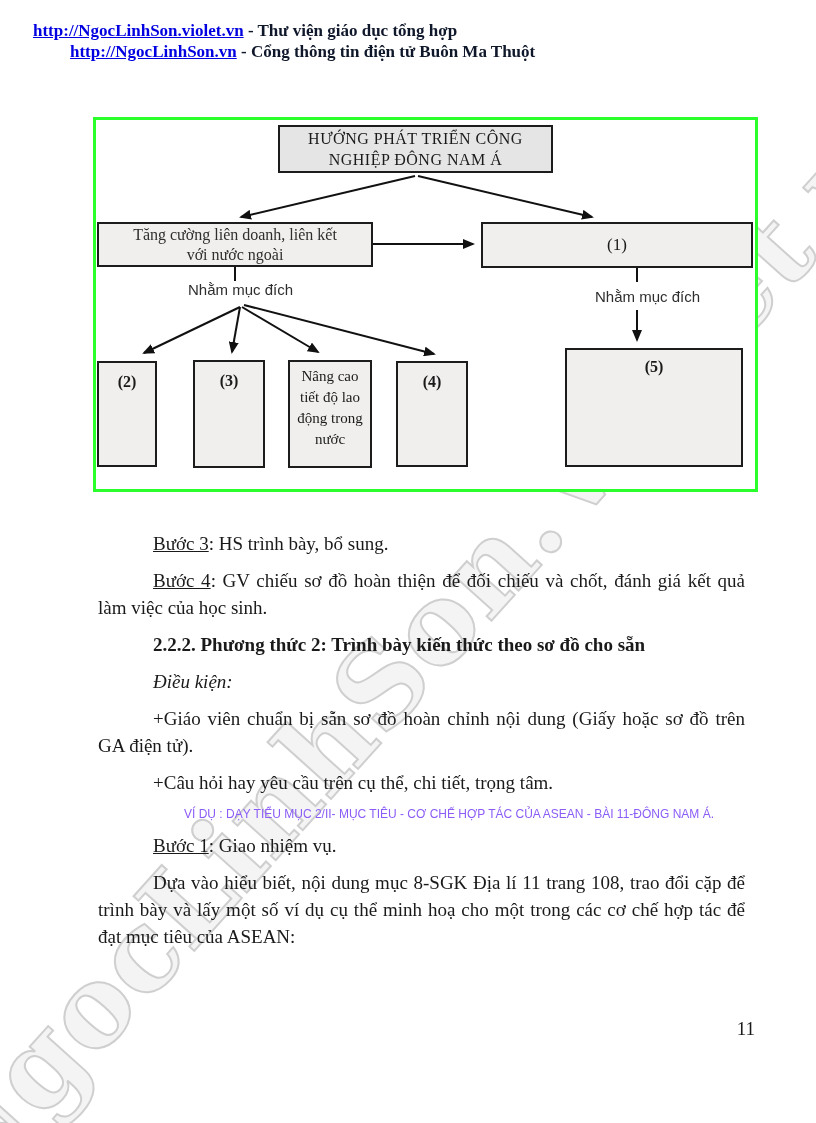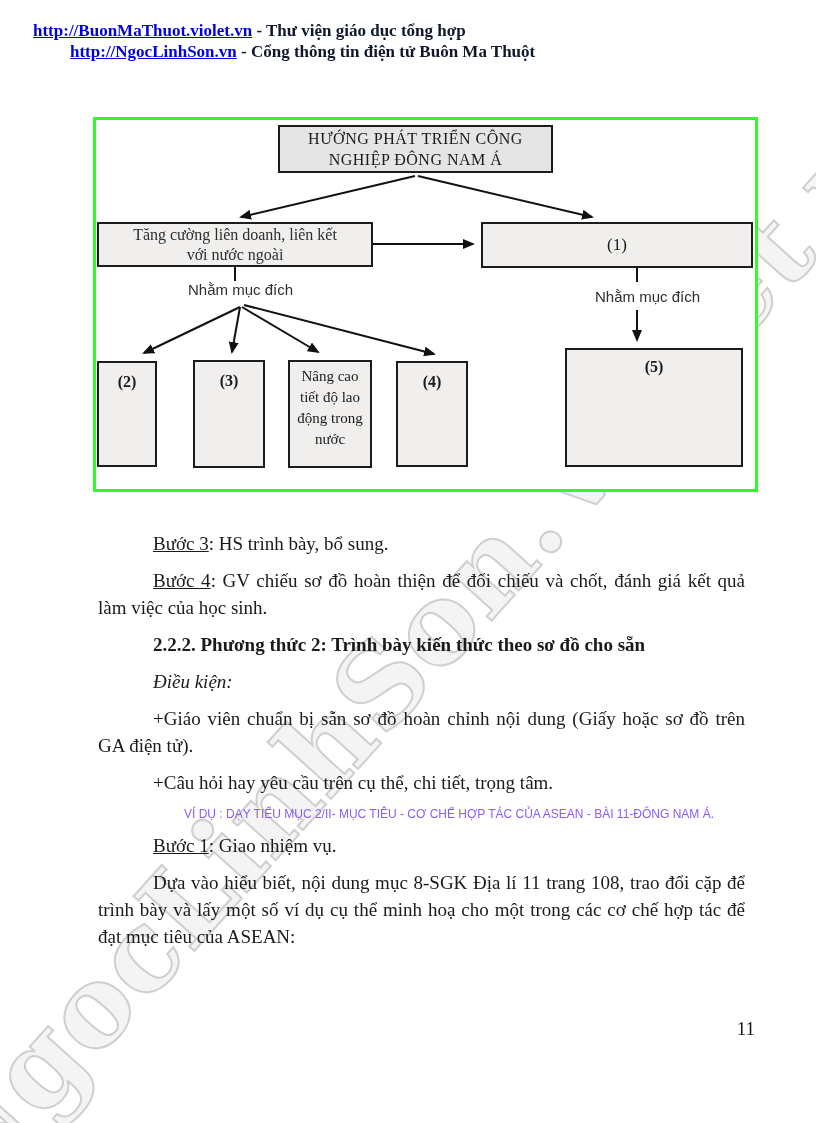--- a/index.html
+++ b/index.html
@@ -84,21 +84,21 @@
 </head>
 <body>
 
 <div class="page">
 
   <div class="watermark">NgocLinhSon.Violet.vn</div>
 
   <div class="content">
 
     <div class="header">
-      <div class="line1"><span class="hlink">http://BuonMaThuot.violet.vn</span><span class="hgreen"> - Thư viện giáo dục tổng hợp</span></div>
+      <div class="line1"><span class="hlink">http://NgocLinhSon.violet.vn</span><span class="hgreen"> - Thư viện giáo dục tổng hợp</span></div>
       <div class="line2"><span class="hlink">http://NgocLinhSon.vn</span><span class="hgreen"> - Cổng thông tin điện tử Buôn Ma Thuột</span></div>
     </div>
 
     <div class="diagram">
 
       <svg width="659" height="369" viewBox="0 0 659 369">
         <defs>
           <marker id="ah" markerWidth="12" markerHeight="10" refX="10" refY="5" orient="auto" markerUnits="userSpaceOnUse">
             <path d="M0,0 L12,5 L0,10 z" fill="#111"></path>
           </marker>

